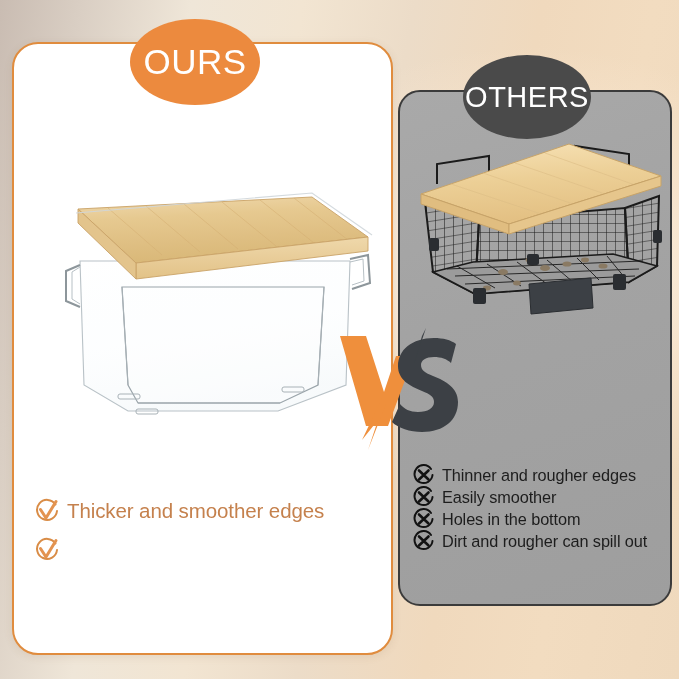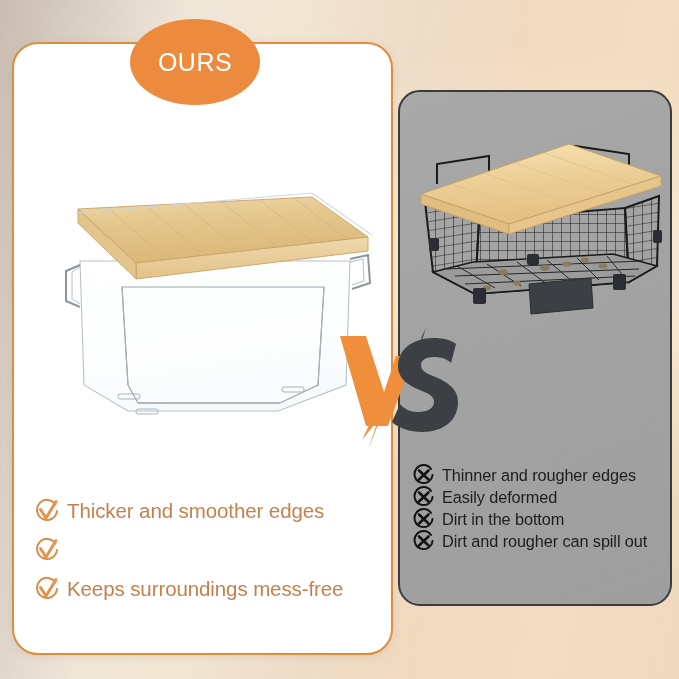--- a/index.html
+++ b/index.html
@@ -60,21 +60,21 @@
     font-weight: 400;
     letter-spacing: 0.5px;
     user-select: none;
   }
   .badge-ours {
     left: 130px;
     top: 19px;
     width: 130px;
     height: 86px;
     background: #ec8a3e;
-    font-size: 25px;
+    font-size: 35px;
   }
   .badge-others {
     left: 463px;
     top: 55px;
     width: 128px;
     height: 84px;
     background: #4a4a4a;
     font-size: 29px;
   }
 
@@ -206,29 +206,20 @@
       <div class="feat-row">
         <span class="feat-icon">
           <svg width="26" height="26" viewBox="0 0 26 26" xmlns="http://www.w3.org/2000/svg">
             <path d="M21.5,6.5 A10,10 0 1 0 23,13" fill="none" stroke="#d98c46" stroke-width="2" stroke-linecap="round"></path>
             <path d="M6.5,11.5 L12,20 L22,3.5" fill="none" stroke="#e39350" stroke-width="3" stroke-linecap="round" stroke-linejoin="round"></path>
           </svg>
         </span>
       </div>
 
 
-      <div class="feat-row">
-        <span class="feat-icon">
-          <svg width="26" height="26" viewBox="0 0 26 26" xmlns="http://www.w3.org/2000/svg">
-            <path d="M21.5,6.5 A10,10 0 1 0 23,13" fill="none" stroke="#d98c46" stroke-width="2" stroke-linecap="round"></path>
-            <path d="M6.5,11.5 L12,20 L22,3.5" fill="none" stroke="#e39350" stroke-width="3" stroke-linecap="round" stroke-linejoin="round"></path>
-          </svg>
-        </span>
-        <span class="feat-text-ours">Keeps surroundings mess-free</span>
-      </div>
 
     </div>
   </div>
 
   <div class="panel-others">
 
     <div style="position:absolute;left:17px;top:50px;width:252px;height:200px;">
       <svg width="252" height="200" viewBox="0 0 252 200" xmlns="http://www.w3.org/2000/svg">
         <defs>
           <linearGradient id="bambooTop2" x1="0" y1="0" x2="0.2" y2="1">
@@ -311,31 +302,31 @@
         <span class="feat-text-others">Thinner and rougher edges</span>
       </div>
 
       <div class="feat-row">
         <span class="feat-icon">
           <svg width="22" height="22" viewBox="0 0 22 22" xmlns="http://www.w3.org/2000/svg">
             <path d="M18,5 A9,9 0 1 0 19.5,11" fill="none" stroke="#121212" stroke-width="2" stroke-linecap="round"></path>
             <path d="M6,6.5 L15.5,15.5 M15.5,6.5 L6,15.5" fill="none" stroke="#121212" stroke-width="2.6" stroke-linecap="round"></path>
           </svg>
         </span>
-        <span class="feat-text-others">Easily deformed</span>
+        <span class="feat-text-others">Easily smoother</span>
       </div>
 
       <div class="feat-row">
         <span class="feat-icon">
           <svg width="22" height="22" viewBox="0 0 22 22" xmlns="http://www.w3.org/2000/svg">
             <path d="M18,5 A9,9 0 1 0 19.5,11" fill="none" stroke="#121212" stroke-width="2" stroke-linecap="round"></path>
             <path d="M6,6.5 L15.5,15.5 M15.5,6.5 L6,15.5" fill="none" stroke="#121212" stroke-width="2.6" stroke-linecap="round"></path>
           </svg>
         </span>
-        <span class="feat-text-others">Dirt in the bottom</span>
+        <span class="feat-text-others">Holes in the bottom</span>
       </div>
 
       <div class="feat-row">
         <span class="feat-icon">
           <svg width="22" height="22" viewBox="0 0 22 22" xmlns="http://www.w3.org/2000/svg">
             <path d="M18,5 A9,9 0 1 0 19.5,11" fill="none" stroke="#121212" stroke-width="2" stroke-linecap="round"></path>
             <path d="M6,6.5 L15.5,15.5 M15.5,6.5 L6,15.5" fill="none" stroke="#121212" stroke-width="2.6" stroke-linecap="round"></path>
           </svg>
         </span>
         <span class="feat-text-others">Dirt and rougher can spill out</span>
@@ -356,14 +347,17 @@
         <path d="M96,10 C74,10 60,22 60,38 C60,52 72,58 84,63 C92,66 96,69 96,74 C96,80 90,84 80,84 C72,84 66,81 62,76 L54,94 C60,100 72,104 84,104 C106,104 120,92 120,74 C120,60 108,53 95,48 C87,45 83,42 83,37 C83,32 88,29 96,29 C103,29 109,31 113,35 L118,16 C113,12 105,10 96,10 Z"></path>
         <path d="M88,0 L76,36 L84,8 Z"></path>
       </g>
     </svg>
   </div>
 
   <div class="badge badge-ours">
     <span>OURS</span>
   </div>
 
+  <div class="badge badge-others">
+    <span>OTHERS</span>
+  </div>
 
 </div>
 
 </body></html>

